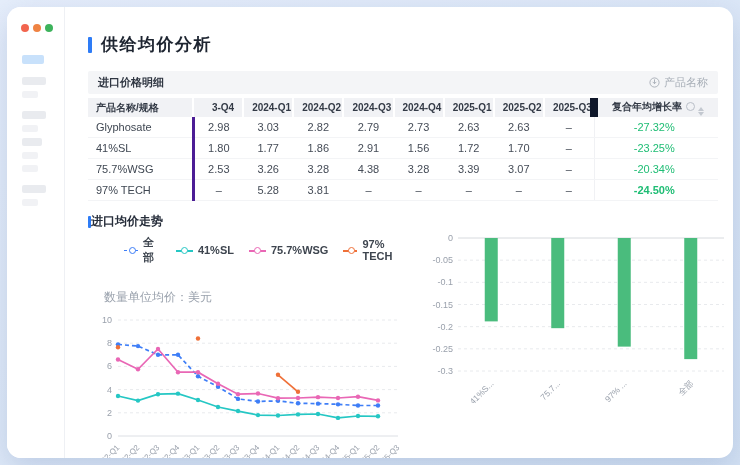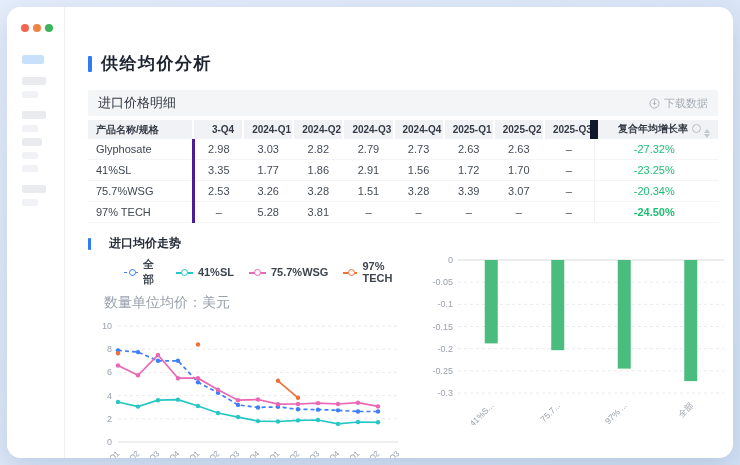--- a/index.html
+++ b/index.html
@@ -10,59 +10,59 @@
           border-radius:14px;box-shadow:0 10px 30px rgba(90,120,170,.25);overflow:hidden}
   .traffic{position:absolute;left:14px;top:17px;display:flex;gap:4px;z-index:5}
   .dot{width:8px;height:8px;border-radius:50%;cursor:pointer}
   .sidebar{position:absolute;left:0;top:0;bottom:0;width:58px;border-right:1px solid #eef0f4;
            padding-top:48px;box-sizing:border-box;background:#fff}
   .skel{height:8px;width:24px;border-radius:2px;margin:0 0 6px 15px;background:#e9ebef}
   .skel.blue{background:#c8e1fb;width:22px;height:9px}
   .skel.sm{width:16px;height:7px;background:#f1f2f5}
   .skel.md{width:20px}
   .skel.gap{margin-top:13px}
-  .main{position:absolute;left:59px;top:0;right:0;bottom:0;padding:45px 15px 0 22px;box-sizing:border-box}
+  .main{position:absolute;left:59px;top:0;right:0;bottom:0;padding:26px 15px 0 22px;box-sizing:border-box}
   .title-row{display:flex;align-items:center;gap:9px;margin-bottom:15px}
   .accent{width:4px;height:16px;border-radius:1px;background:#2e7cf6}
   .page-title{font-size:17px;margin:0;color:#1d2430;font-weight:bold;letter-spacing:1.5px}
   .card-head{display:flex;justify-content:space-between;align-items:center;background:#f4f5f7;
              border-radius:2px;padding:4px 10px}
-  .card-head .t{font-weight:normal;color:#2f3642;font-size:13px}
+  .card-head .t{font-weight:bold;color:#2f3642;font-size:11px}
   .dl{display:flex;align-items:center;gap:4px;color:#a6adb6;font-size:11px;cursor:pointer;background:none;border:none;padding:0}
   table{width:100%;border-collapse:collapse;margin-top:4px;font-size:11px;table-layout:fixed}
   th,td{white-space:nowrap;overflow:hidden}
   th{background:#f1f2f5;color:#333a46;font-weight:bold;height:19px;border-left:2px solid #fff;
      padding:0 8px;text-align:right;font-size:10px}
   th:first-child{border-left:none;text-align:left}
   td{height:20px;border-bottom:1px solid #f3f4f6;color:#454c57;padding:0 8px;text-align:center}
   td.name{text-align:left;color:#3f4752;border-right:3px solid #4c1d95}
   td.cagr{font-weight:normal;border-left:1px solid #f0f1f4;padding-right:12px}
-  th.cagr-h{text-align:right;border-left:8px solid #0f172a}
+  th.cagr-h{text-align:center;border-left:8px solid #0f172a}
   .th-info{display:inline-block;width:7px;height:7px;border:1px solid #b9bfc8;border-radius:50%;
            margin-left:4px;vertical-align:-1px}
   .sorter{display:inline-flex;flex-direction:column;gap:1px;margin-left:3px;vertical-align:-1px}
   .sorter i{width:0;height:0;border-left:3px solid transparent;border-right:3px solid transparent}
   .sorter .up{border-bottom:4px solid #c3c8d0}
   .sorter .dn{border-top:4px solid #c3c8d0}
   .charts{display:flex;margin-top:12px}
   .chart-box-l{width:320px;flex:none}
   .chart-divider{width:1px;background:#eef0f3;margin:3px 0 8px 0}
   .chart-box-r{flex:1;padding-left:10px}
-  .chart-title-row{display:flex;align-items:center;gap:18px}
+  .chart-title-row{display:flex;align-items:center;gap:0}
   .caccent{width:3px;height:12px;border-radius:1px;background:#2e7cf6}
   .ctitle{font-size:12px;font-weight:bold;color:#262d3a}
   .legend{display:flex;gap:15px;justify-content:center;margin:5px 0 0 36px;font-size:11px;
           color:#3e454f;font-weight:bold;align-items:center}
   .legend-item{display:flex;align-items:center;gap:5px;cursor:pointer}
   .lmark{position:relative;width:17px;height:5px}
   .lmark .line{position:absolute;left:0;right:0;top:2px;border-top:2px solid}
   .lmark.dashed .line{border-top-style:dashed;border-top-width:1.5px}
   .lmark .ring{position:absolute;left:5px;top:-1px;width:5px;height:5px;border:1.5px solid;
                border-radius:50%;background:#fff}
-  .sub{font-size:14px;color:#9aa2ad;margin:7px 0 0 16px}
+  .sub{font-size:12px;color:#9aa2ad;margin:24px 0 0 16px}
   svg text{font-family:"Liberation Sans","DejaVu Sans",sans-serif}
 </style>
 </head>
 <body>
 
 <div class="window">
   <div class="traffic">
     <span class="dot" style="background: rgb(242, 101, 78);"></span>
     <span class="dot" style="background: rgb(239, 131, 67);"></span>
     <span class="dot" style="background: rgb(61, 179, 92);"></span>
@@ -87,21 +87,21 @@
       <h1 class="page-title">供给均价分析</h1>
     </div>
 
     <div class="card-head">
       <span class="t">进口价格明细</span>
       <button class="dl">
         <svg width="11" height="11" viewBox="0 0 12 12">
           <circle cx="6" cy="6" r="5" fill="none" stroke="#a6adb6" stroke-width="1"></circle>
           <path d="M6 3v4M4.3 5.6L6 7.3 7.7 5.6" fill="none" stroke="#a6adb6" stroke-width="1" stroke-linecap="round"></path>
         </svg>
-        <span>下载数据</span>
+        <span>产品名称</span>
       </button>
     </div>
 
     <table>
       <thead>
           <tr id="thead-row">
             <th style="width: 88px;"><span>产品名称/规格</span></th>
             <th><span>3-Q4</span></th>
             <th><span>2024-Q1</span></th>
             <th><span>2024-Q2</span></th>
@@ -124,36 +124,36 @@
             <td>2.82</td>
             <td>2.79</td>
             <td>2.73</td>
             <td>2.63</td>
             <td>2.63</td>
             <td>–</td>
             <td class="cagr" style="color: rgb(30, 189, 116);">-27.32%</td>
           </tr>
           <tr>
             <td class="name">41%SL</td>
-            <td>3.35</td>
+            <td>1.80</td>
             <td>1.77</td>
             <td>1.86</td>
             <td>2.91</td>
             <td>1.56</td>
             <td>1.72</td>
             <td>1.70</td>
             <td>–</td>
             <td class="cagr" style="color: rgb(30, 189, 116);">-23.25%</td>
           </tr>
           <tr>
             <td class="name">75.7%WSG</td>
             <td>2.53</td>
             <td>3.26</td>
             <td>3.28</td>
-            <td>1.51</td>
+            <td>4.38</td>
             <td>3.28</td>
             <td>3.39</td>
             <td>3.07</td>
             <td>–</td>
             <td class="cagr" style="color: rgb(30, 189, 116);">-20.34%</td>
           </tr>
           <tr>
             <td class="name">97% TECH</td>
             <td>–</td>
             <td>5.28</td>

